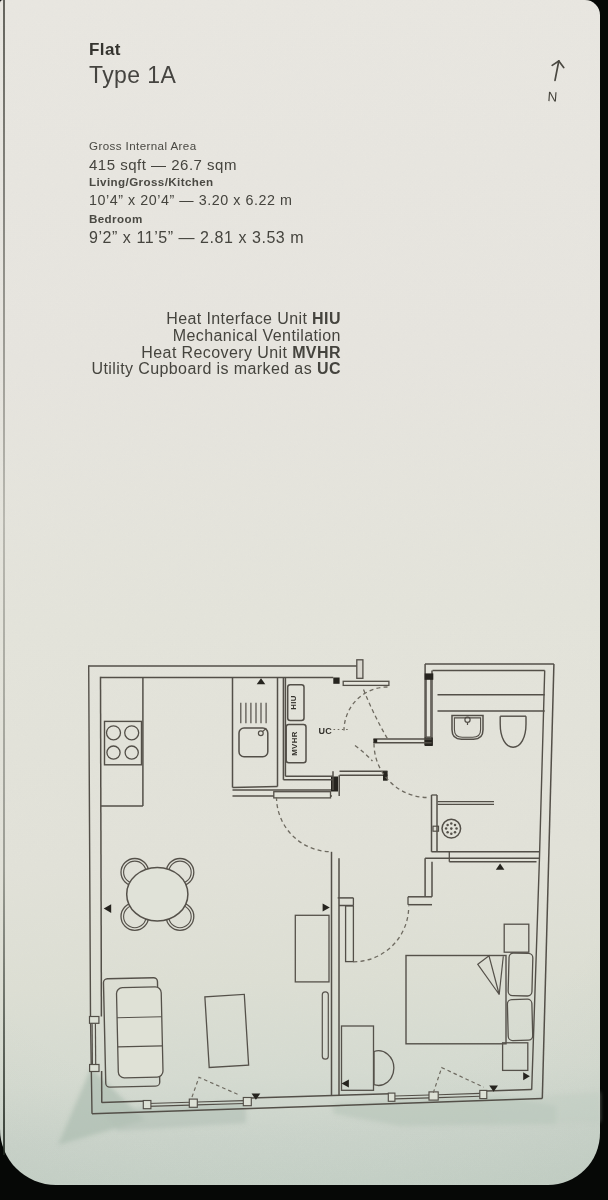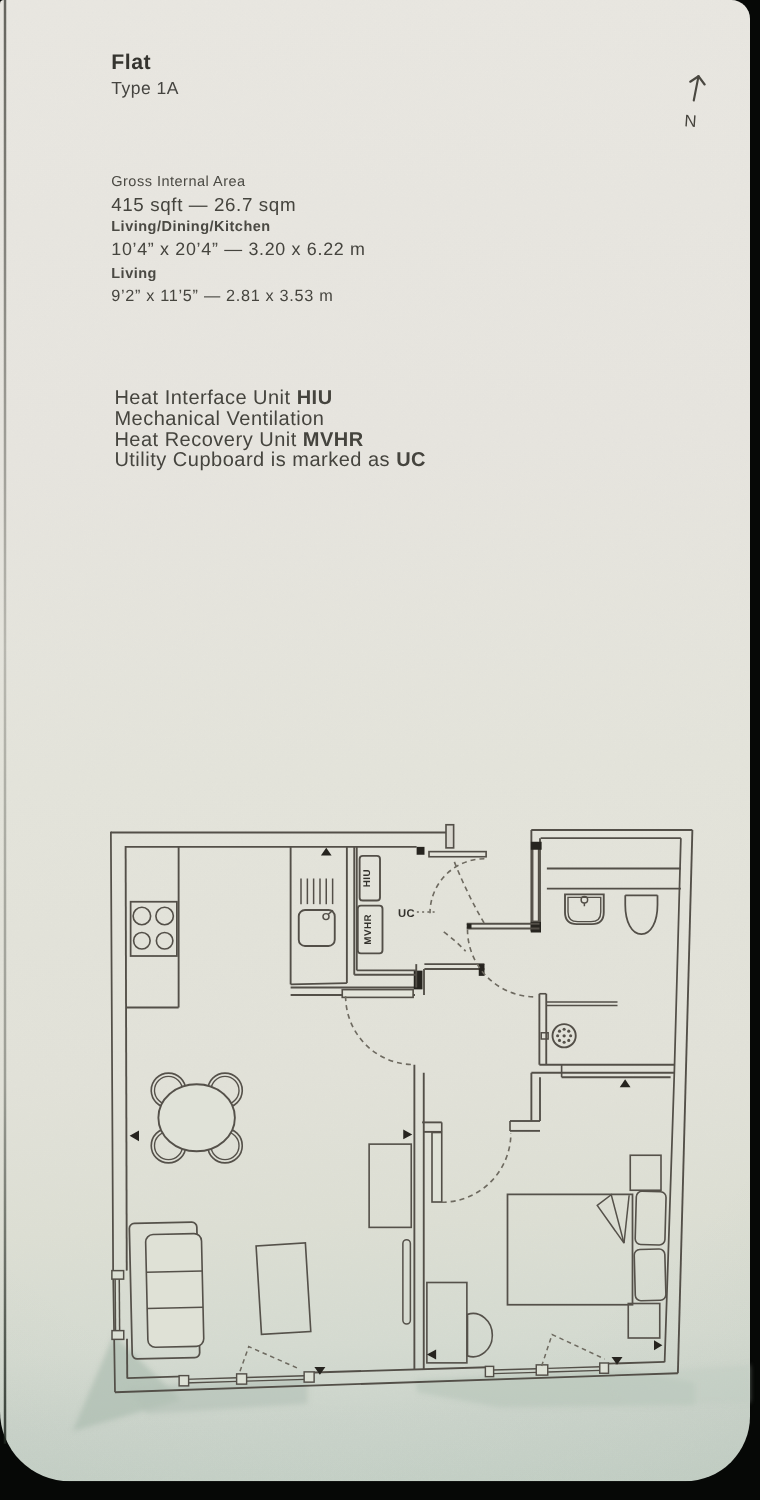--- a/index.html
+++ b/index.html
@@ -7,44 +7,44 @@
   #paper { position:absolute; left:0; top:0; width:600px; height:1185px;
     border-radius: 3px 15px 52px 56px;
     background:
       radial-gradient(130% 90% at 45% 40%, rgba(0,0,0,0) 60%, rgba(95,110,95,0.10) 100%),
       linear-gradient(178deg,#e9e7e1 0%, #e7e5df 30%, #e4e4db 52%, #e2e2d9 72%, #dddfd4 82%, #d5dbd1 90%, #cbd4cb 95%, #c5d1c7 100%);
   }
   #grain { position:absolute; left:0; top:0; width:600px; height:1185px;
     border-radius: 3px 15px 52px 56px; opacity:0.5; }
   #edgeline { position:absolute; left:2.5px; top:0; width:2px; height:1155px;
     background: linear-gradient(180deg, rgba(55,55,48,0.75), rgba(100,100,92,0.35) 45%, rgba(85,88,80,0.5) 75%, rgba(30,38,30,0.85)); }
-  .t { position:absolute; color:#45443e; white-space:nowrap; filter:blur(0.25px); }
+  .t { position:absolute; color:#45443e; white-space:nowrap; filter:blur(0.25px);text-align:right; }
   svg { position:absolute; left:0; top:0; }
   #plan { filter:blur(0.3px); }
 </style></head>
 <body>
 <div id="paper"></div>
 <div id="edgeline"></div>
 <svg id="grain">
     <filter id="nz">
       <feTurbulence type="fractalNoise" baseFrequency="0.9" numOctaves="2" stitchTiles="stitch"></feTurbulence>
       <feColorMatrix type="matrix" values="0 0 0 0 0.45 0 0 0 0 0.45 0 0 0 0 0.42 0 0 0 0.06 0"></feColorMatrix>
     </filter>
     <rect width="600" height="1185" filter="url(#nz)"></rect>
   </svg>
 
 <div class="t" style="left:89px;top:40px;font-size:17px;font-weight:700;color:#35342f;letter-spacing:.4px">Flat</div>
-<div class="t" style="left:89px;top:61.5px;font-size:14px;color:#454440;letter-spacing:.4px">Type 1A</div>
+<div class="t" style="left:89px;top:61.5px;font-size:23px;color:#454440;letter-spacing:.4px">Type 1A</div>
 
 <div class="t" style="left:89px;top:138.5px;font-size:11.6px;font-weight:400;color:#4a4943;letter-spacing:.4px">Gross Internal Area</div>
 <div class="t" style="left:89px;top:155.5px;font-size:15px;letter-spacing:.5px">415 sqft — 26.7 sqm</div>
-<div class="t" style="left:89px;top:174.5px;font-size:11.6px;font-weight:700;color:#4a4943;letter-spacing:.4px">Living/Dining/Kitchen</div>
+<div class="t" style="left:89px;top:174.5px;font-size:11.6px;font-weight:700;color:#4a4943;letter-spacing:.4px">Living/Gross/Kitchen</div>
 <div class="t" style="left:89px;top:191.5px;font-size:14.3px;letter-spacing:.55px">10’4” x 20’4” — 3.20 x 6.22 m</div>
-<div class="t" style="left:89px;top:211.5px;font-size:11.6px;font-weight:700;color:#4a4943;letter-spacing:.4px">Living</div>
-<div class="t" style="left:89px;top:228.5px;font-size:13px;letter-spacing:.55px">9’2” x 11’5” — 2.81 x 3.53 m</div>
+<div class="t" style="left:89px;top:211.5px;font-size:11.6px;font-weight:700;color:#4a4943;letter-spacing:.4px">Bedroom</div>
+<div class="t" style="left:89px;top:228.5px;font-size:16px;letter-spacing:.55px">9’2” x 11’5” — 2.81 x 3.53 m</div>
 
 <div class="t" style="left:91.5px;top:311px;font-size:16px;line-height:16.8px;letter-spacing:.4px">
 Heat Interface Unit <b>HIU</b><br>
 Mechanical Ventilation<br>
 Heat Recovery Unit <b>MVHR</b><br>
 Utility Cupboard is marked as <b>UC</b></div>
 
 <svg id="plan" width="608" height="1200" viewBox="0 0 608 1200">
 <defs>
       <filter id="soft" x="-20%" y="-20%" width="140%" height="140%">

